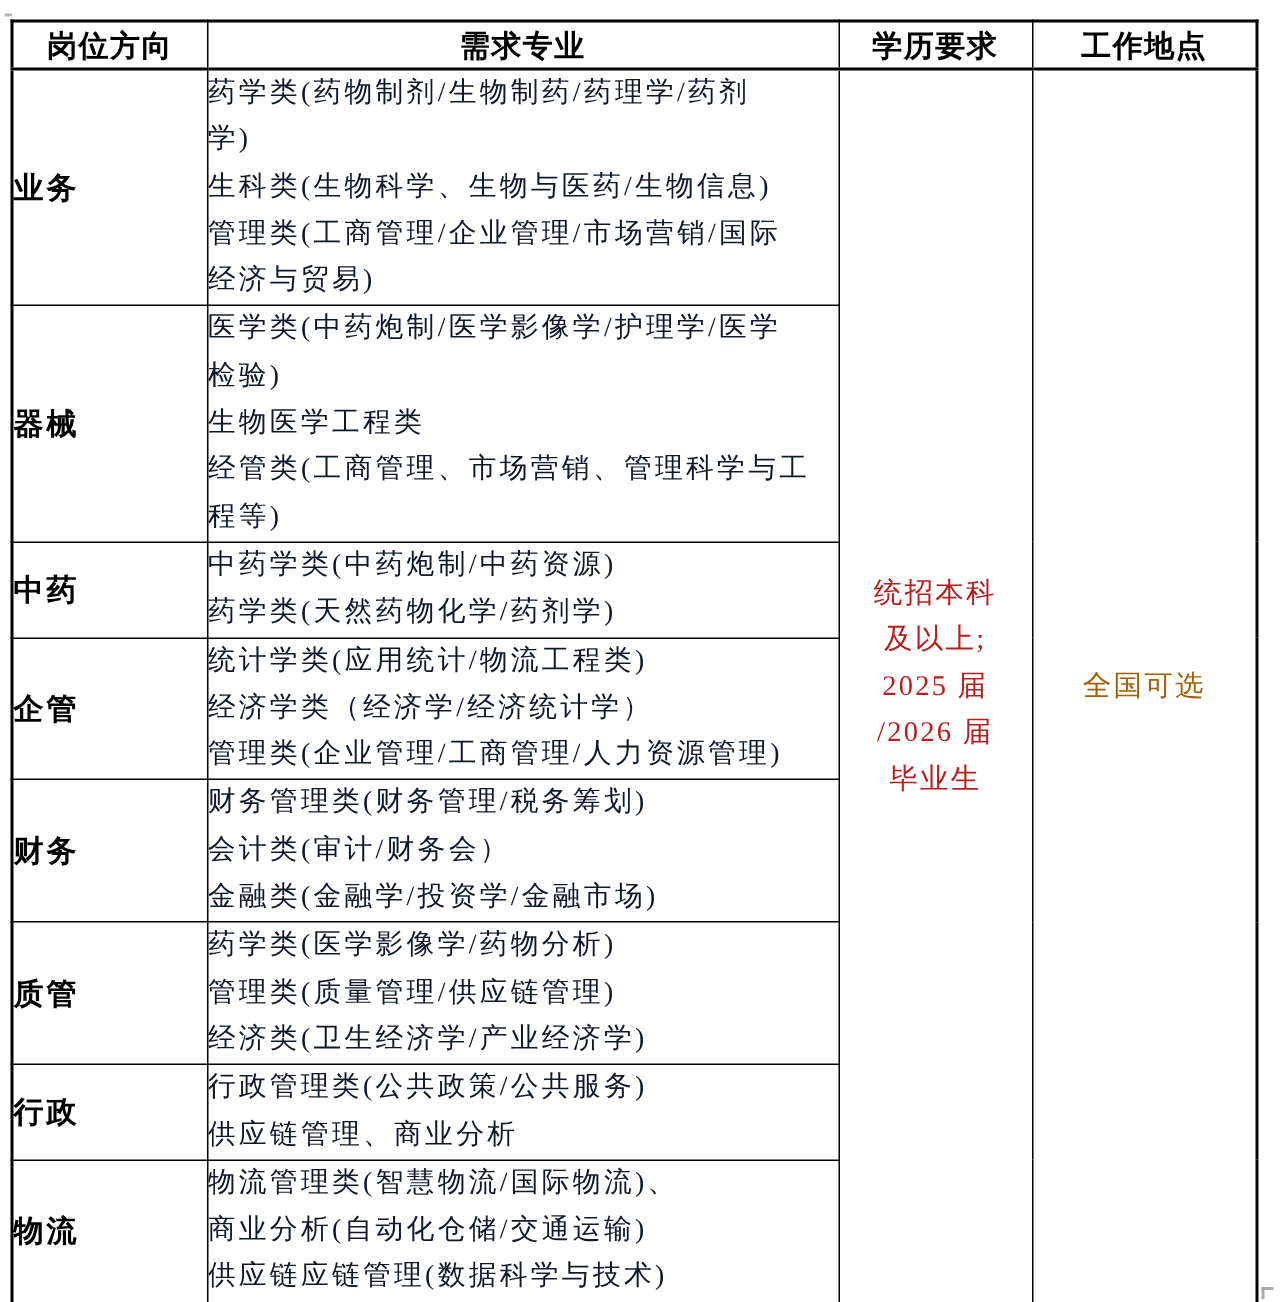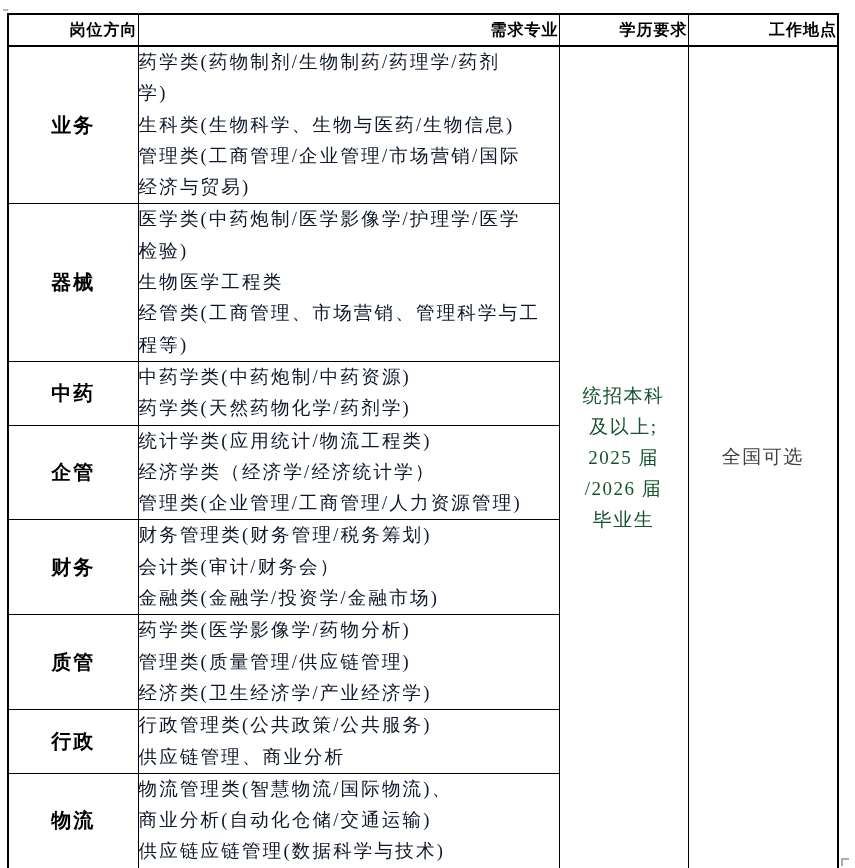--- a/index.html
+++ b/index.html
@@ -33,31 +33,31 @@
     border: 1px solid #000000;
     padding: 0;
     background: #ffffff;
   }
   table.req-table {
     border: 2px solid #000000;
   }
   tr.header-row th {
     height: 30px;
     font-weight: bold;
-    font-size: 16px;
-    text-align: right;
+    font-size: 20px;
+    text-align: center;
     vertical-align: middle;
     letter-spacing: 1px;
     border-bottom-width: 2px;
     margin-left: 34px;
   }
   td.pos-cell {
     font-weight: bold;
     font-size: 20px;
-    text-align: center;
+    text-align: left;
     vertical-align: middle;
     letter-spacing: 2px;
   }
   td.majors-cell {
     vertical-align: middle;
     padding: 2px 6px 2px 9px;
   }
   td.majors-cell .line {
     font-size: 18.5px;
     line-height: 31.3px;
@@ -67,28 +67,28 @@
     overflow: hidden;
   }
   td.edu-cell {
     text-align: center;
     vertical-align: middle;
   }
   td.edu-cell .line {
     font-size: 19px;
     line-height: 31px;
     letter-spacing: 1.5px;
-    color: #14532d;
+    color: #b91c1c;
   }
   td.loc-cell {
     text-align: center;
     vertical-align: middle;
     font-size: 19px;
     letter-spacing: 1.5px;
-    color: #404040;
+    color: #a16207;
   }
   tr.h5 { height: 157px; }
   tr.h3 { height: 94px; }
   tr.h2 { height: 63px; }
   .artifact-tl {
     position: absolute;
     left: 3px;
     top: 9px;
     width: 5px;
     height: 2px;

